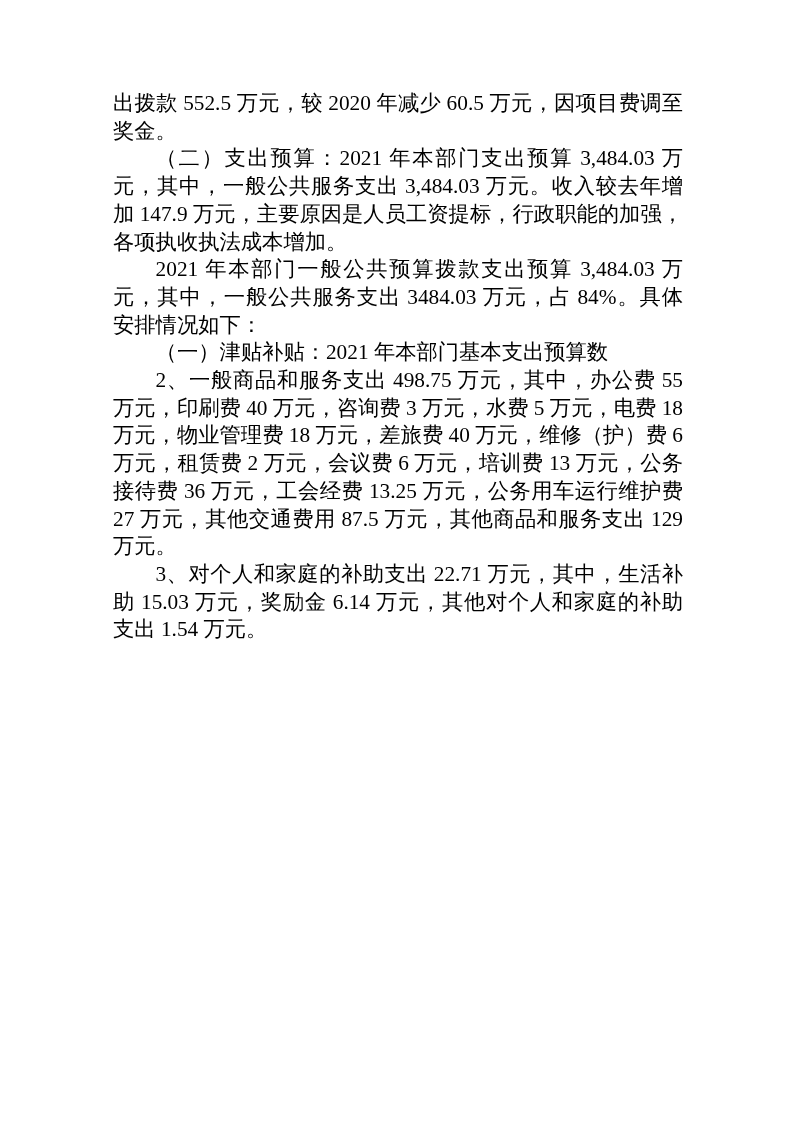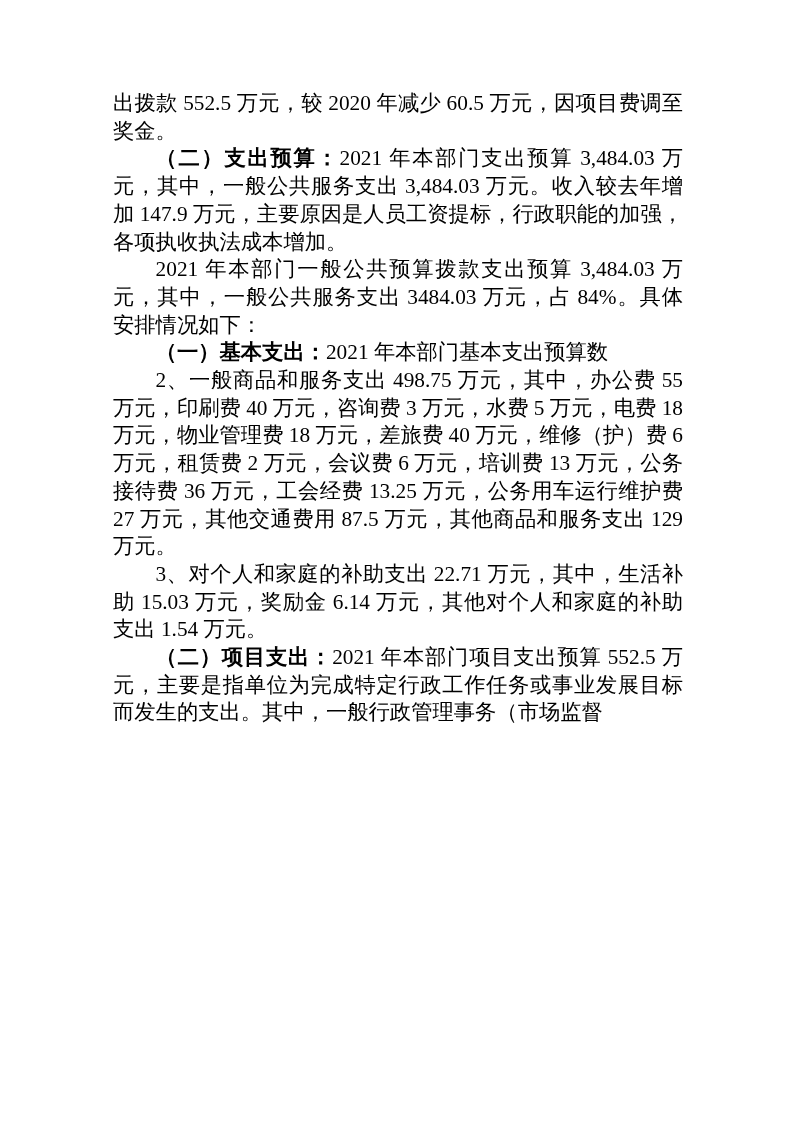--- a/index.html
+++ b/index.html
@@ -26,29 +26,28 @@
     text-align: justify;
   }
   p.para {
     margin: 0;
     padding: 0;
   }
   p.para.indent {
     text-indent: 2em;
   }
   .doc b {
-    font-weight: bold;
+    font-weight: normal;
   }
 </style>
 </head>
 <body>
 
 <div class="page">
   <div class="doc" style="color: rgb(0, 0, 0);">
       <p class="para"><span>出拨款 552.5 万元，较 2020 年减少 60.5 万元，因项目费调至奖金。</span></p>
       <p class="para indent"><b>（二）支出预算：</b><span>2021 年本部门支出预算 3,484.03 万元，其中，一般公共服务支出 3,484.03 万元。收入较去年增加 147.9 万元，主要原因是人员工资提标，行政职能的加强，各项执收执法成本增加。</span></p>
       <p class="para indent"><span>2021 年本部门一般公共预算拨款支出预算 3,484.03 万元，其中，一般公共服务支出 3484.03 万元，占 84%。具体安排情况如下：</span></p>
-      <p class="para indent"><b>（一）基本支出：</b><span>2021 年本部门基本支出预算数</span><br></p>
+      <p class="para indent"><b>（一）津贴补贴：</b><span>2021 年本部门基本支出预算数</span><br></p>
       <p class="para indent"><span>2、一般商品和服务支出 498.75 万元，其中，办公费 55 万元，印刷费 40 万元，咨询费 3 万元，水费 5 万元，电费 18 万元，物业管理费 18 万元，差旅费 40 万元，维修（护）费 6 万元，租赁费 2 万元，会议费 6 万元，培训费 13 万元，公务接待费 36 万元，工会经费 13.25 万元，公务用车运行维护费 27 万元，其他交通费用 87.5 万元，其他商品和服务支出 129 万元。</span></p>
       <p class="para indent"><span>3、对个人和家庭的补助支出 22.71 万元，其中，生活补助 15.03 万元，奖励金 6.14 万元，其他对个人和家庭的补助支出 1.54 万元。</span></p>
-      <p class="para indent"><b>（二）项目支出：</b><span>2021 年本部门项目支出预算 552.5 万元，主要是指单位为完成特定行政工作任务或事业发展目标而发生的支出。其中，一般行政管理事务（市场监督</span></p>
     </div>
 </div>
 
 </body></html>

